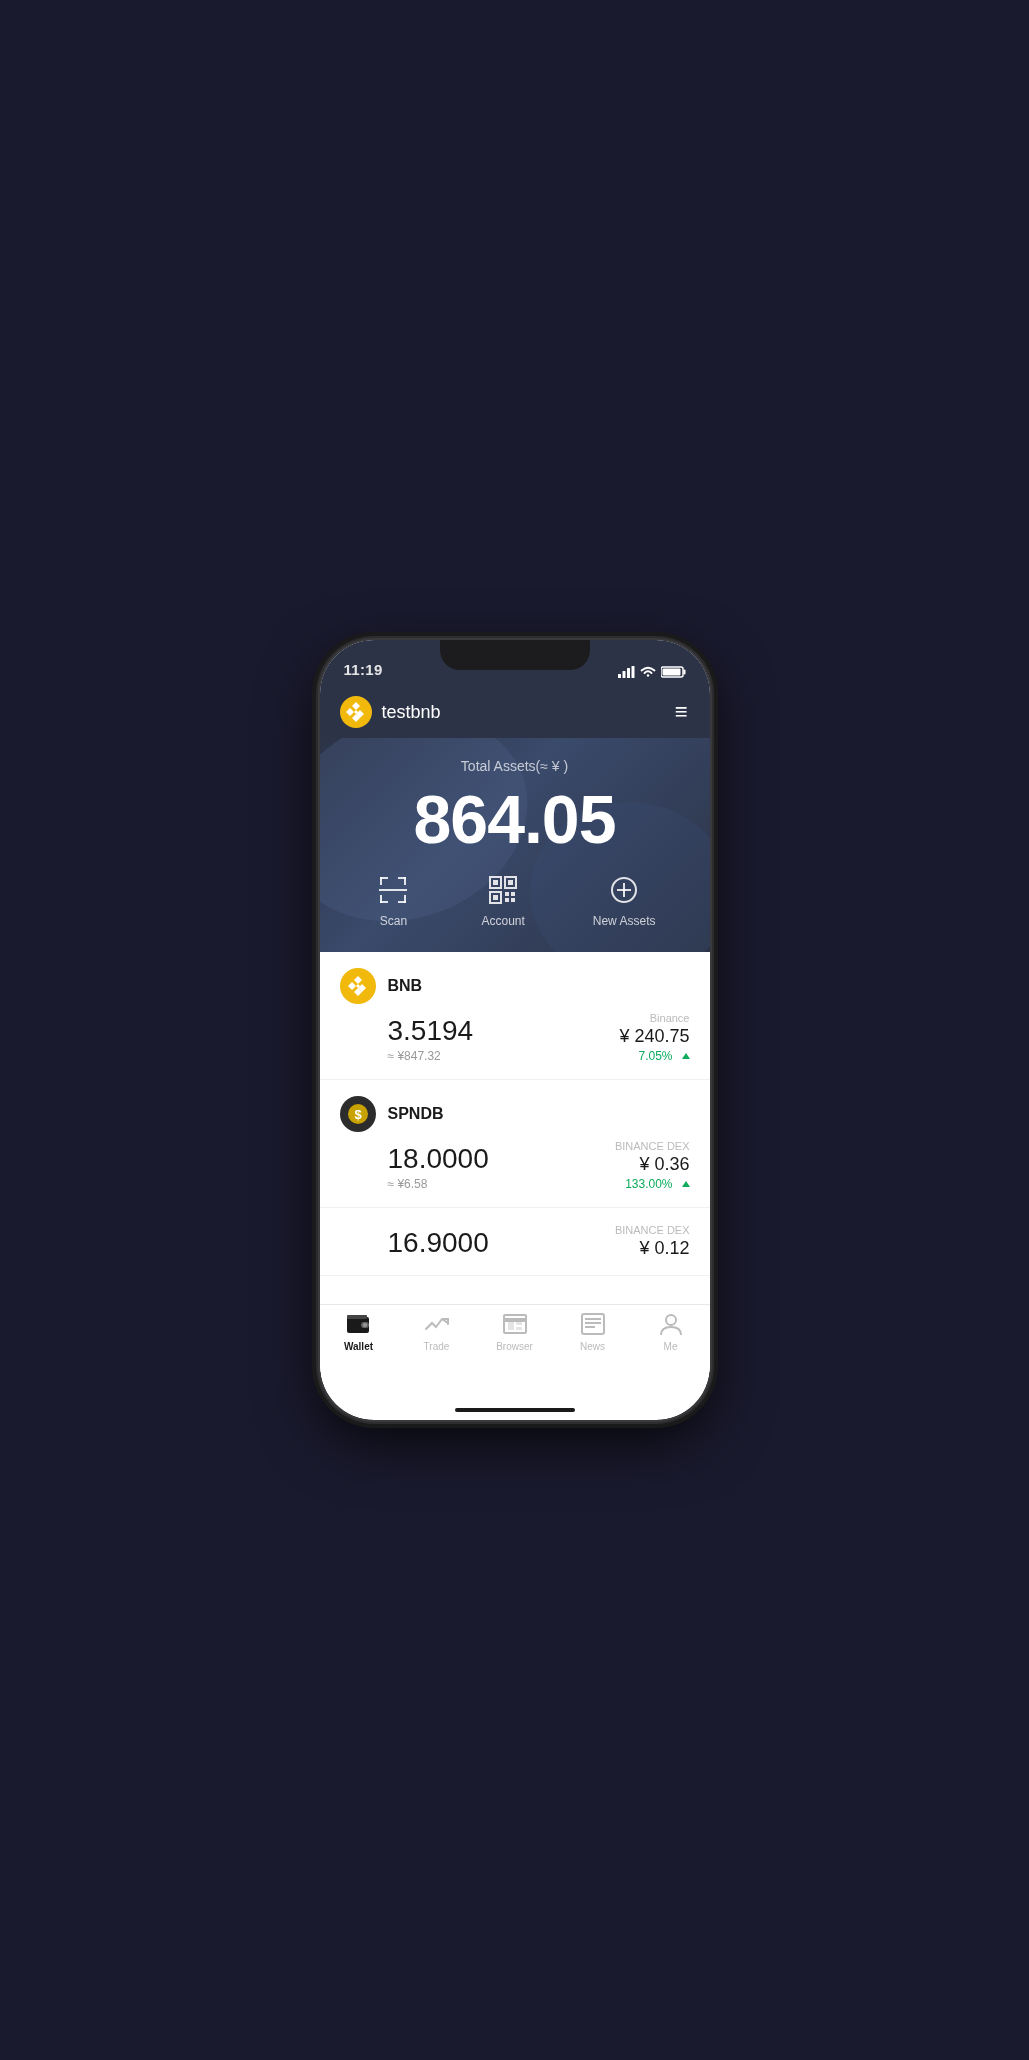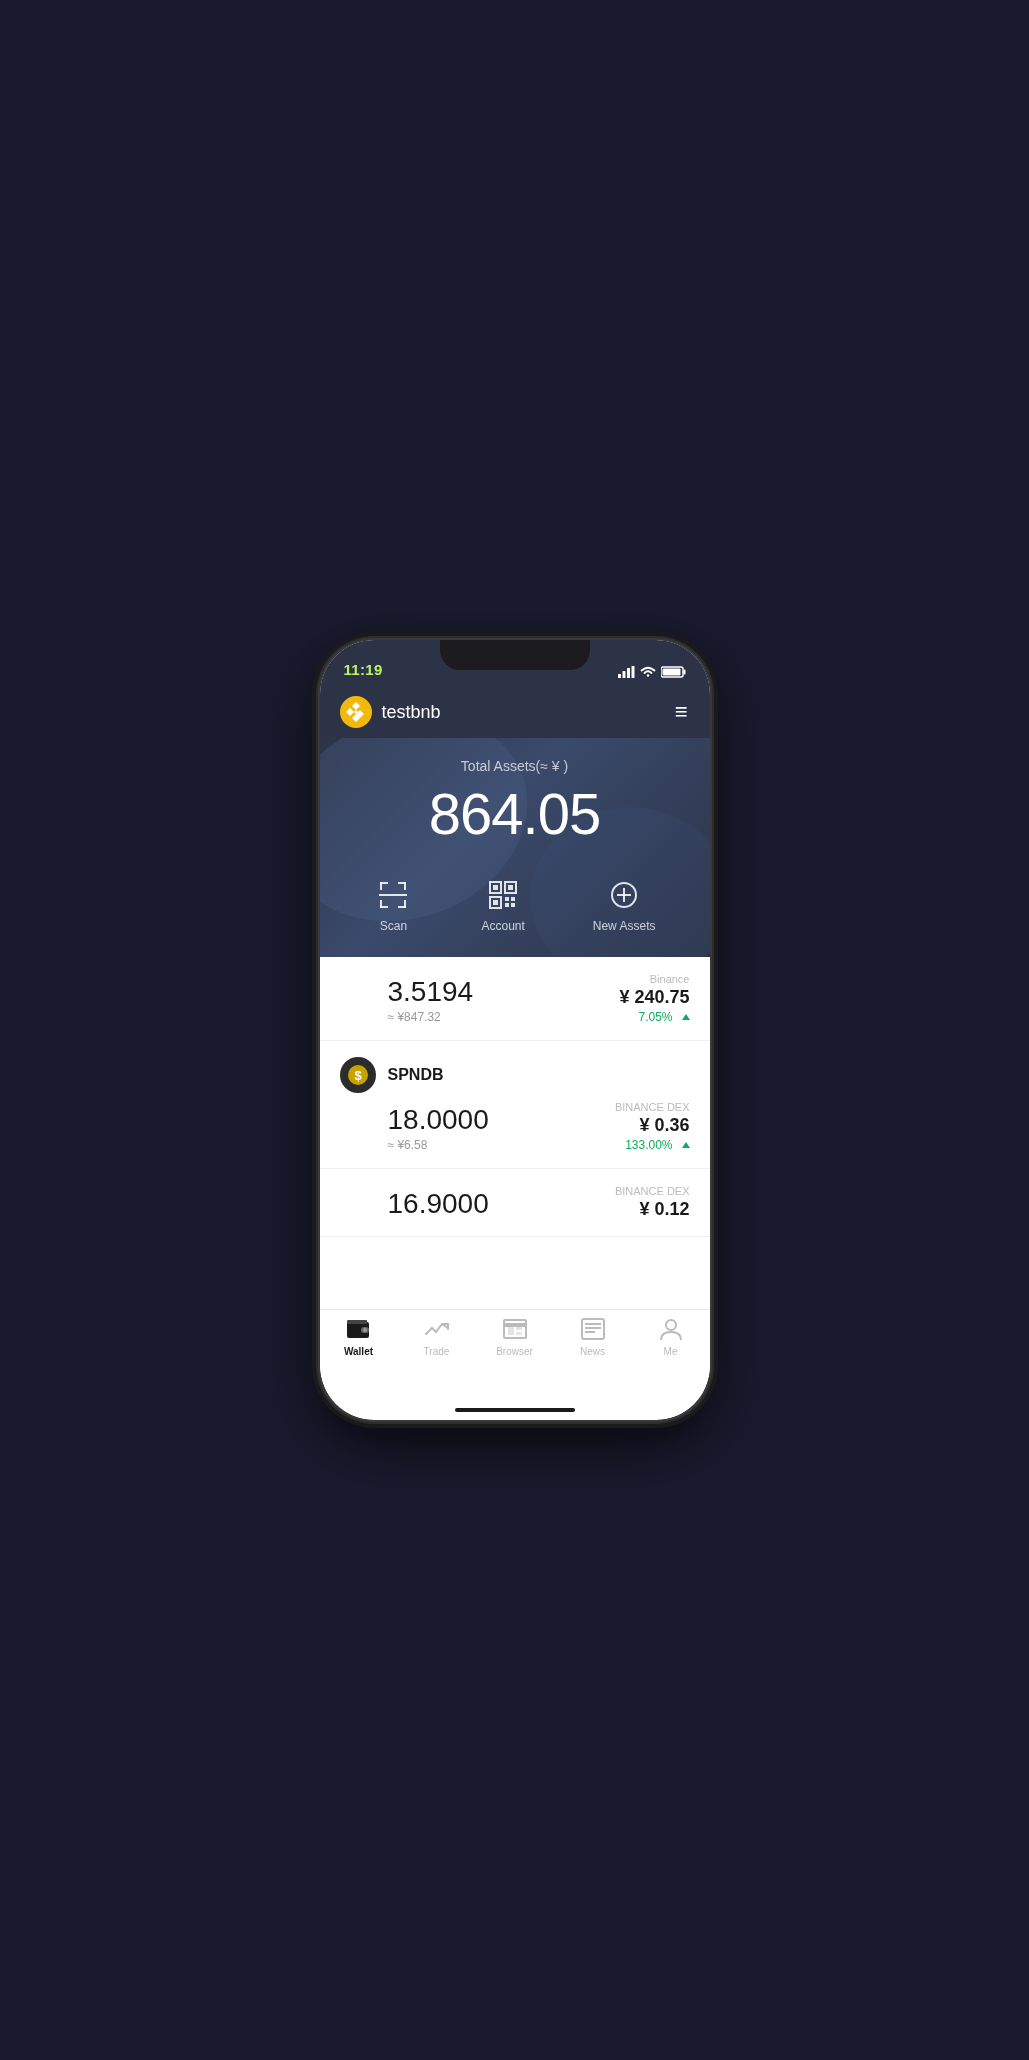--- a/index.html
+++ b/index.html
@@ -50,21 +50,21 @@
       background: #2c3347;
       height: 44px;
       display: flex;
       align-items: flex-end;
       justify-content: space-between;
       padding: 0 24px 6px;
       position: relative;
       z-index: 50;
     }
     .status-time {
-      color: #bef264;
+      color: #e5e5e5;
       font-size: 15px;
       font-weight: 600;
       letter-spacing: 0.3px;
     }
     .status-icons {
       display: flex;
       align-items: center;
       gap: 5px;
     }
     
@@ -126,26 +126,26 @@
     }
     .total-assets-label {
       color: rgba(255,255,255,0.7);
       font-size: 14px;
       margin-bottom: 6px;
       position: relative;
       z-index: 2;
     }
     .total-assets-value {
       color: #fff;
-      font-size: 58px;
-      font-weight: 400;
+      font-size: 68px;
+      font-weight: 700;
       letter-spacing: -1px;
       position: relative;
       z-index: 2;
-      margin-bottom: 28px;
+      margin-bottom: 12px;
     }
     .hero-actions {
       display: flex;
       justify-content: space-around;
       position: relative;
       z-index: 2;
       margin-top: 10px;
     }
     .hero-action {
       display: flex;
@@ -211,21 +211,21 @@
     .asset-price-block {
       text-align: right;
     }
     .asset-exchange {
       font-size: 11px;
       color: #bbb;
       margin-bottom: 2px;
     }
     .asset-price {
       font-size: 18px;
-      font-weight: 700;
+      font-weight: 400;
       color: #1a1a1a;
     }
     .asset-change {
       font-size: 12px;
       margin-top: 2px;
       display: flex;
       align-items: center;
       justify-content: flex-end;
       gap: 9px;
     }
@@ -376,20 +376,32 @@
           </div>
           <span class="hero-action-label">New Assets</span>
         </div>
 
       </div>
     </div>
 
     <div class="scroll-area">
 
       <div class="asset-item">
+        <div class="asset-header">
+          <div class="asset-icon" style="background:#f0b90b;">
+            <svg width="28" height="28" viewBox="0 0 28 28">
+              <path d="M14 4 L18 8 L14 12 L10 8 Z" fill="white"></path>
+              <path d="M4 14 L8 10 L12 14 L8 18 Z" fill="white"></path>
+              <path d="M14 16 L18 12 L22 16 L18 20 Z" fill="white"></path>
+              <path d="M14 16 L10 20 L14 24 L18 20 Z" fill="white"></path>
+              <path d="M12 14 L14 12 L16 14 L14 16 Z" fill="white"></path>
+            </svg>
+          </div>
+          <span class="asset-name">BNB</span>
+        </div>
         <div class="asset-details">
           <div>
             <div class="asset-balance">3.5194</div>
             <div class="asset-cny-balance">≈ ¥847.32</div>
           </div>
           <div class="asset-price-block">
             <div class="asset-exchange">Binance</div>
             <div class="asset-price">¥ 240.75</div>
             <div class="asset-change change-up">
               <span>7.05%</span>

